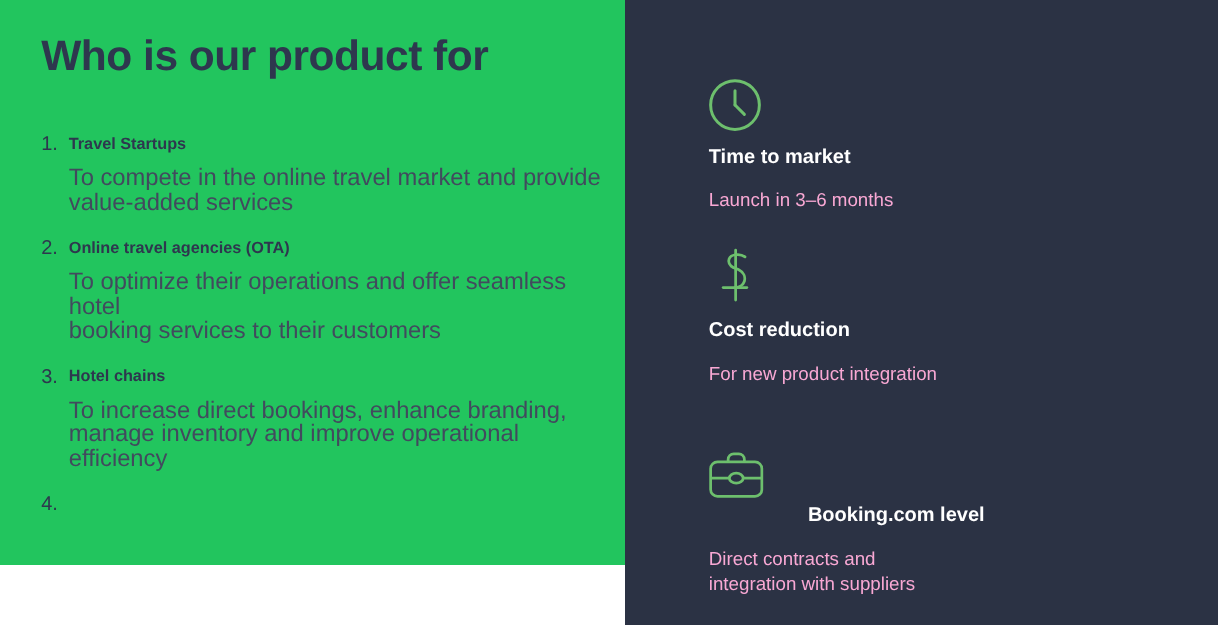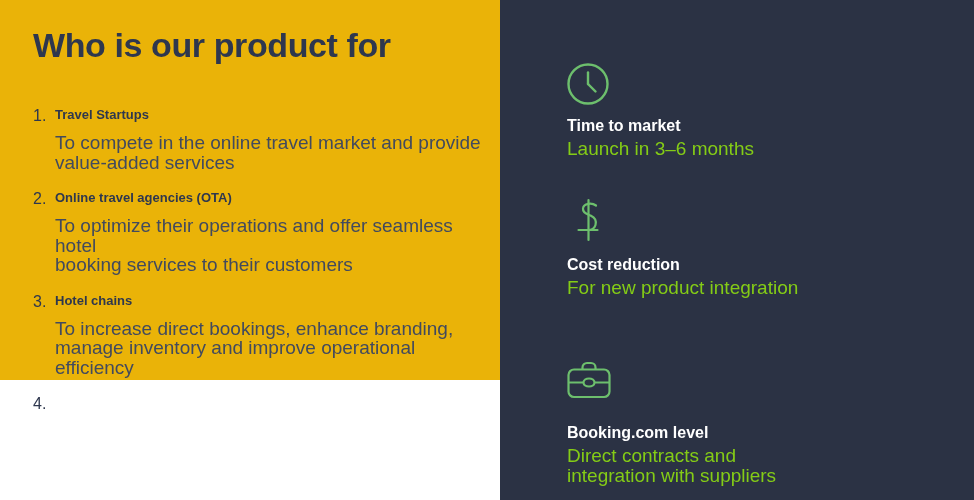--- a/index.html
+++ b/index.html
@@ -7,21 +7,21 @@
   body {
     font-family:"Liberation Sans", sans-serif;
     background:#ffffff;
     position:relative;
     overflow:hidden;
     color:#2e374e;
   }
   .slide { position:absolute; inset:0; }
 
   
-  .left-panel { position:absolute; left:0; top:0; width:500px; height:380px; background:#eab308; }
+  .left-panel { position:absolute; left:0; top:0; width:500px; height:452px; background:#22c55e; }
   .slide-title {
     position:absolute; left:33px; top:26px;
     font-size:34px; font-weight:700; color:#2e374e; letter-spacing:-0.4px;
     white-space:nowrap;
   }
   .audience-list { position:absolute; left:33px; top:104px; width:450px; list-style:none; }
   .audience-item { display:flex; margin-bottom:15px; }
   .item-number {
     flex:none; width:22px; font-size:16px; color:#2e374e;
     line-height:22px; padding-top:1px;
@@ -39,24 +39,24 @@
   .benefit-1 { top:63px; }
   .benefit-2 { top:198px; }
   .benefit-3 { top:361px; }
   .icon-wrap { display:flex; align-items:flex-start; }
   .benefit-2 .icon-wrap { padding-left:9px; }
   .benefit-title {
     font-size:16px; font-weight:700; color:#ffffff; line-height:20px;
   }
   .benefit-1 .benefit-title { margin-top:11px; }
   .benefit-2 .benefit-title { margin-top:11px; }
-  .benefit-3 .benefit-title { margin-top:24px; }
+  .benefit-3 .benefit-title { margin-top:4px;text-align:center; }
   .benefit-desc {
-    margin-top:3px; font-size:19px; line-height:20px;
-    color:#84cc16; white-space:pre-line;
+    margin-top:15px; font-size:15px; line-height:20px;
+    color:#f9a8d4; white-space:pre-line;
   }
   .icon-svg { display:block; }
 </style>
 </head>
 <body>
 
 <div class="slide">
 
   <div class="left-panel">
     <h1 class="slide-title">Who is our product for</h1>

